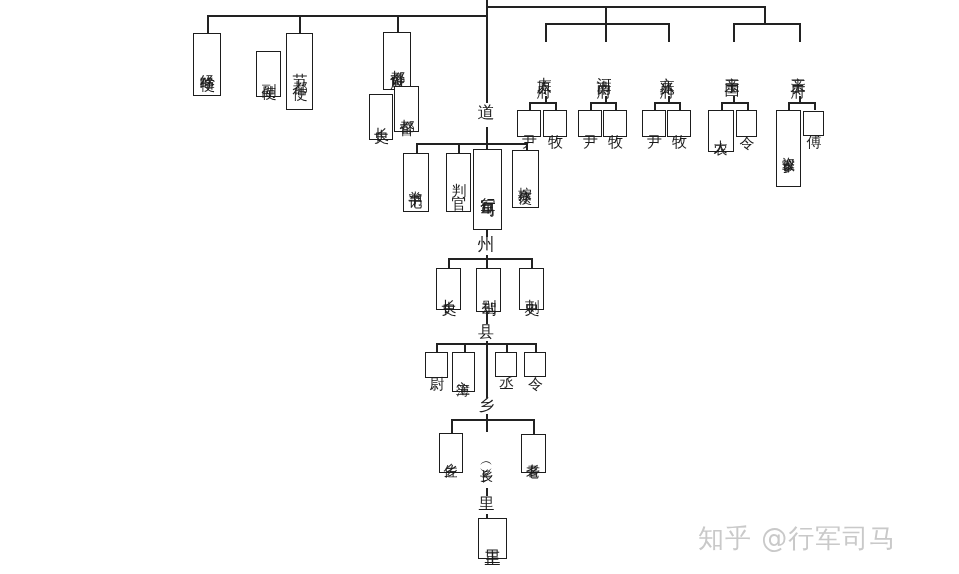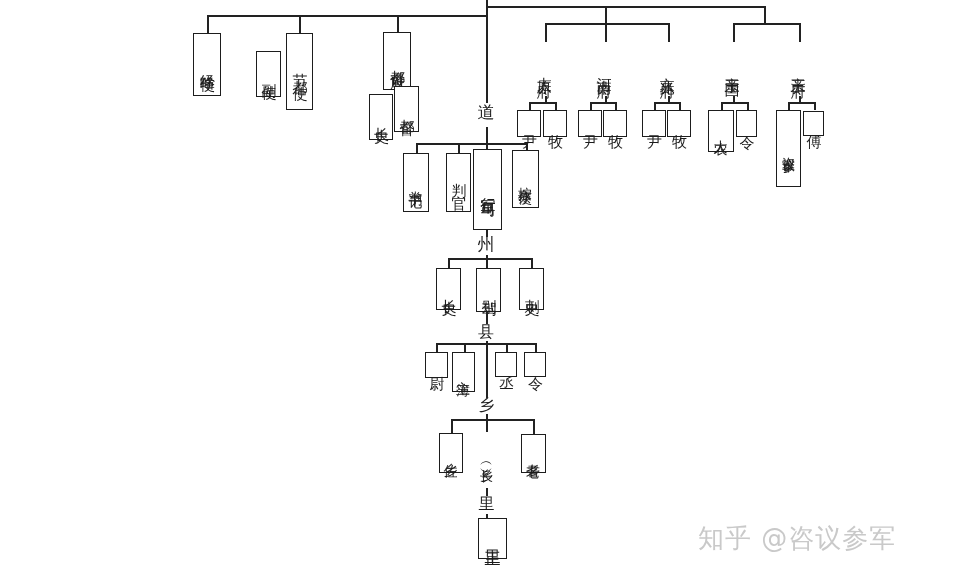--- a/index.html
+++ b/index.html
@@ -110,21 +110,21 @@
   <div class="box" style="left:425px; top:352px; width:23px; height:26px;">尉</div>
   <div class="box fs14" style="left:452px; top:352px; width:23px; height:40px;">主簿</div>
   <div class="box" style="left:495px; top:352px; width:22px; height:25px;">丞</div>
   <div class="box" style="left:524px; top:352px; width:22px; height:25px;">令</div>
 
   <div class="box fs14" style="left:439px; top:433px; width:24px; height:40px;">乡佐</div>
   <div class="box fs14" style="left:521px; top:434px; width:25px; height:39px;">耆老</div>
 
   <div class="box fs16" style="left:478px; top:518px; width:29px; height:41px;">里正</div>
 
-  <div class="watermark">知乎 @咨议参军</div>
+  <div class="watermark">知乎 @行军司马</div>
 
 <div class="line" style="left: 486px; top: 0px; background: rgb(34, 34, 34); width: 1.5px; height: 103px;"></div>
     <div class="line" style="left: 207px; top: 15px; background: rgb(34, 34, 34); width: 280px; height: 1.5px;"></div>
     <div class="line" style="left: 486px; top: 6px; background: rgb(34, 34, 34); width: 279px; height: 1.5px;"></div>
     <div class="line" style="left: 207px; top: 15px; background: rgb(34, 34, 34); width: 1.5px; height: 18px;"></div>
     <div class="line" style="left: 299px; top: 15px; background: rgb(34, 34, 34); width: 1.5px; height: 18px;"></div>
     <div class="line" style="left: 397px; top: 15px; background: rgb(34, 34, 34); width: 1.5px; height: 17px;"></div>
     <div class="line" style="left: 605px; top: 6px; background: rgb(34, 34, 34); width: 1.5px; height: 17px;"></div>
     <div class="line" style="left: 764px; top: 6px; background: rgb(34, 34, 34); width: 1.5px; height: 17px;"></div>
     <div class="line" style="left: 545px; top: 23px; background: rgb(34, 34, 34); width: 124px; height: 1.5px;"></div>

